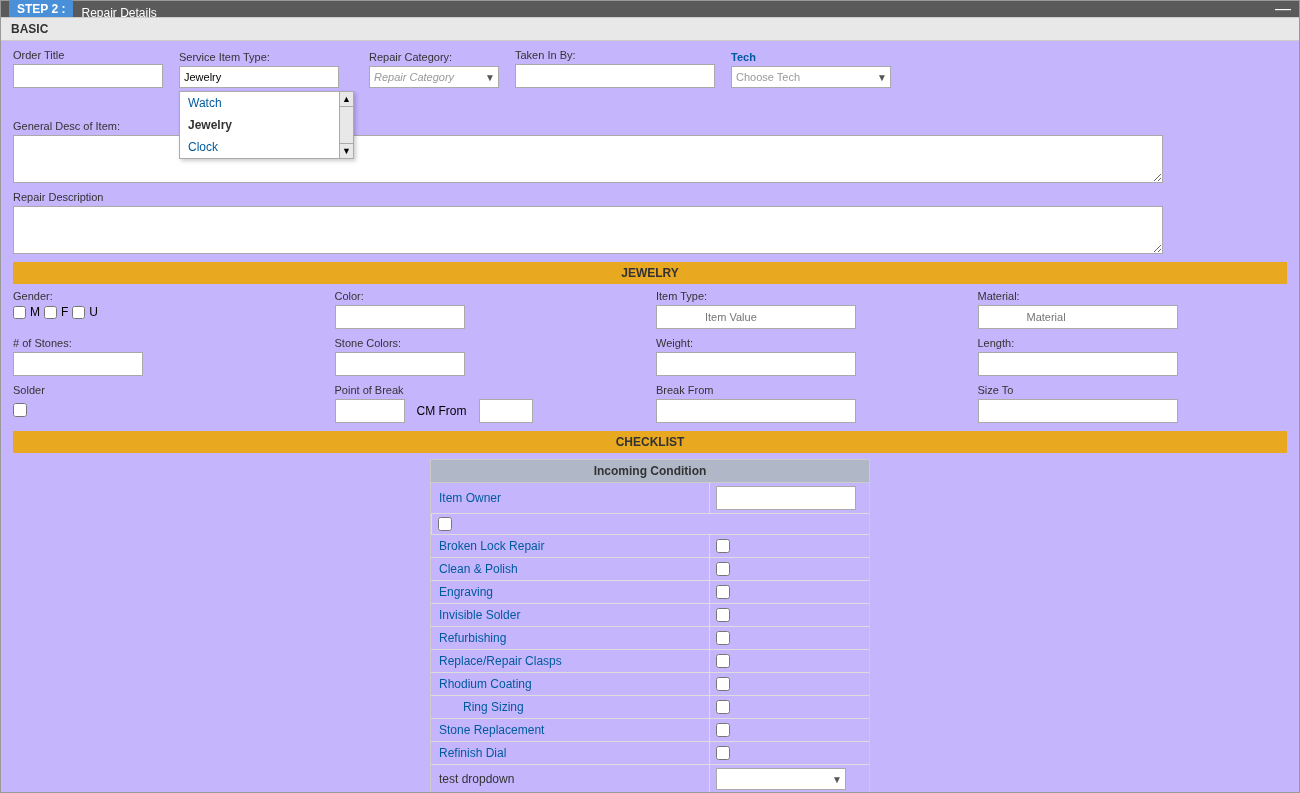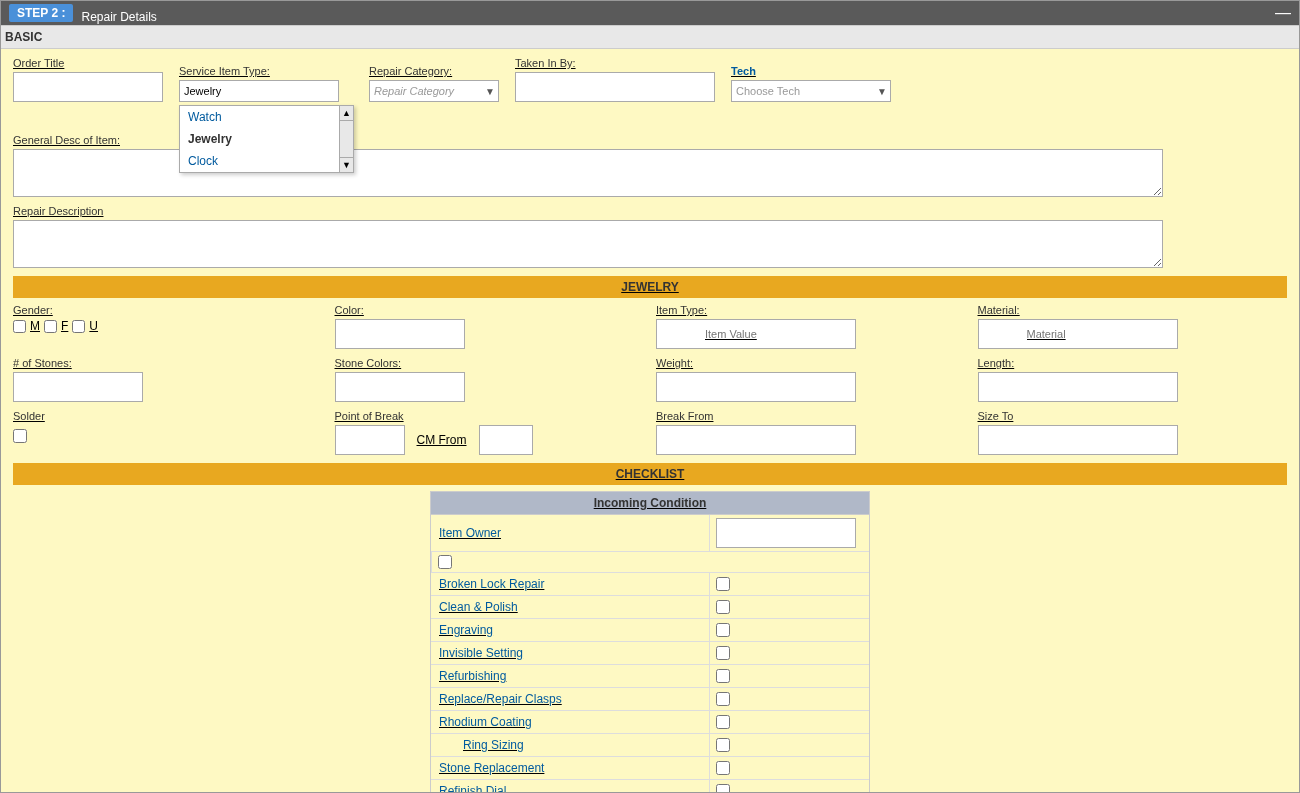--- a/index.html
+++ b/index.html
@@ -1,41 +1,41 @@
 <!DOCTYPE html>
 <html><head>
   <meta charset="utf-8">
   <style>
     * { box-sizing: border-box; margin: 0; padding: 0; font-family: Arial, sans-serif; font-size: 12px; }
     body { background: #f0f0f0; width: 1300px; height: 793px; overflow: hidden; }
 
     .window { width: 1300px; height: 793px; background: #fff; display: flex; flex-direction: column; border: 1px solid #999; }
 
-    .titlebar { background: #5a5a5a; color: #fff; padding: 4px 8px; display: flex; align-items: center; justify-content: space-between; height: 24px; }
+    .titlebar { background: #5a5a5a; color: #fff; padding: 4px 8px; display: flex; align-items: center; justify-content: space-between; height: 16px; }
     .titlebar-left { display: flex; align-items: center; gap: 8px; }
     .step-badge { background: #4a90d9; color: #fff; padding: 2px 8px; font-weight: bold; font-size: 12px; border-radius: 2px; }
     .titlebar-title { color: #fff; font-size: 12px; margin-top: 7px; }
     .titlebar-close { color: #fff; font-size: 16px; cursor: pointer; }
 
-    .section-header { background: #e8e8e8; padding: 4px 4px; font-weight: bold; color: #333; border-bottom: 1px solid #ccc; border-top: 1px solid #ccc; }
-
-    .content { flex: 1; overflow-y: auto; padding: 8px 12px; background: #fef9c3; text-decoration: underline; }
+    .section-header { background: #e8e8e8; padding: 4px 10px; font-weight: bold; color: #333; border-bottom: 1px solid #ccc; border-top: 1px solid #ccc; }
+
+    .content { flex: 1; overflow-y: auto; padding: 8px 12px; background: #c4b5fd; }
 
     .form-row { display: flex; gap: 16px; margin-bottom: 8px; align-items: flex-start; }
     .form-group { display: flex; flex-direction: column; gap: 3px; }
     .form-label { color: #333; font-size: 11px; }
 
     input[type="text"], textarea, select {
       border: 1px solid #aaa;
       padding: 2px 4px;
       font-size: 11px;
       background: #fff;
       outline: none;
     }
-    input[type="text"] { height: 30px; padding-left: 48px; }
+    input[type="text"] { height: 24px; padding-left: 48px; }
     textarea { resize: vertical; }
 
     .select-wrapper { position: relative; display: inline-block; }
     .select-wrapper select { appearance: none; padding-right: 20px; }
     .select-arrow { position: absolute; right: 4px; top: 50%; transform: translateY(-50%); pointer-events: none; font-size: 10px; color: #555; }
 
     .dropdown-open { position: relative; }
     .dropdown-menu { position: absolute; top: 100%; left: 0; width: 160px; background: #fff; border: 1px solid #aaa; z-index: 100; box-shadow: 2px 2px 4px rgba(0,0,0,0.2); }
     .dropdown-menu-item { padding: 4px 8px; cursor: pointer; color: #005a9e; }
     .dropdown-menu-item.selected { font-weight: bold; color: #333; }
@@ -242,21 +242,21 @@
         </div>
 
         <div class="checklist-row">
           <div class="checklist-label" style="color:#005a9e;">Engraving</div>
           <div class="checklist-value">
             <input type="checkbox" style="">
           </div>
         </div>
 
         <div class="checklist-row">
-          <div class="checklist-label" style="color:#005a9e;">Invisible Setting</div>
+          <div class="checklist-label" style="color:#005a9e;">Invisible Solder</div>
           <div class="checklist-value">
             <input type="checkbox" style="">
           </div>
         </div>
 
         <div class="checklist-row">
           <div class="checklist-label" style="color:#005a9e;">Refurbishing</div>
           <div class="checklist-value">
             <input type="checkbox" style="">
           </div>

